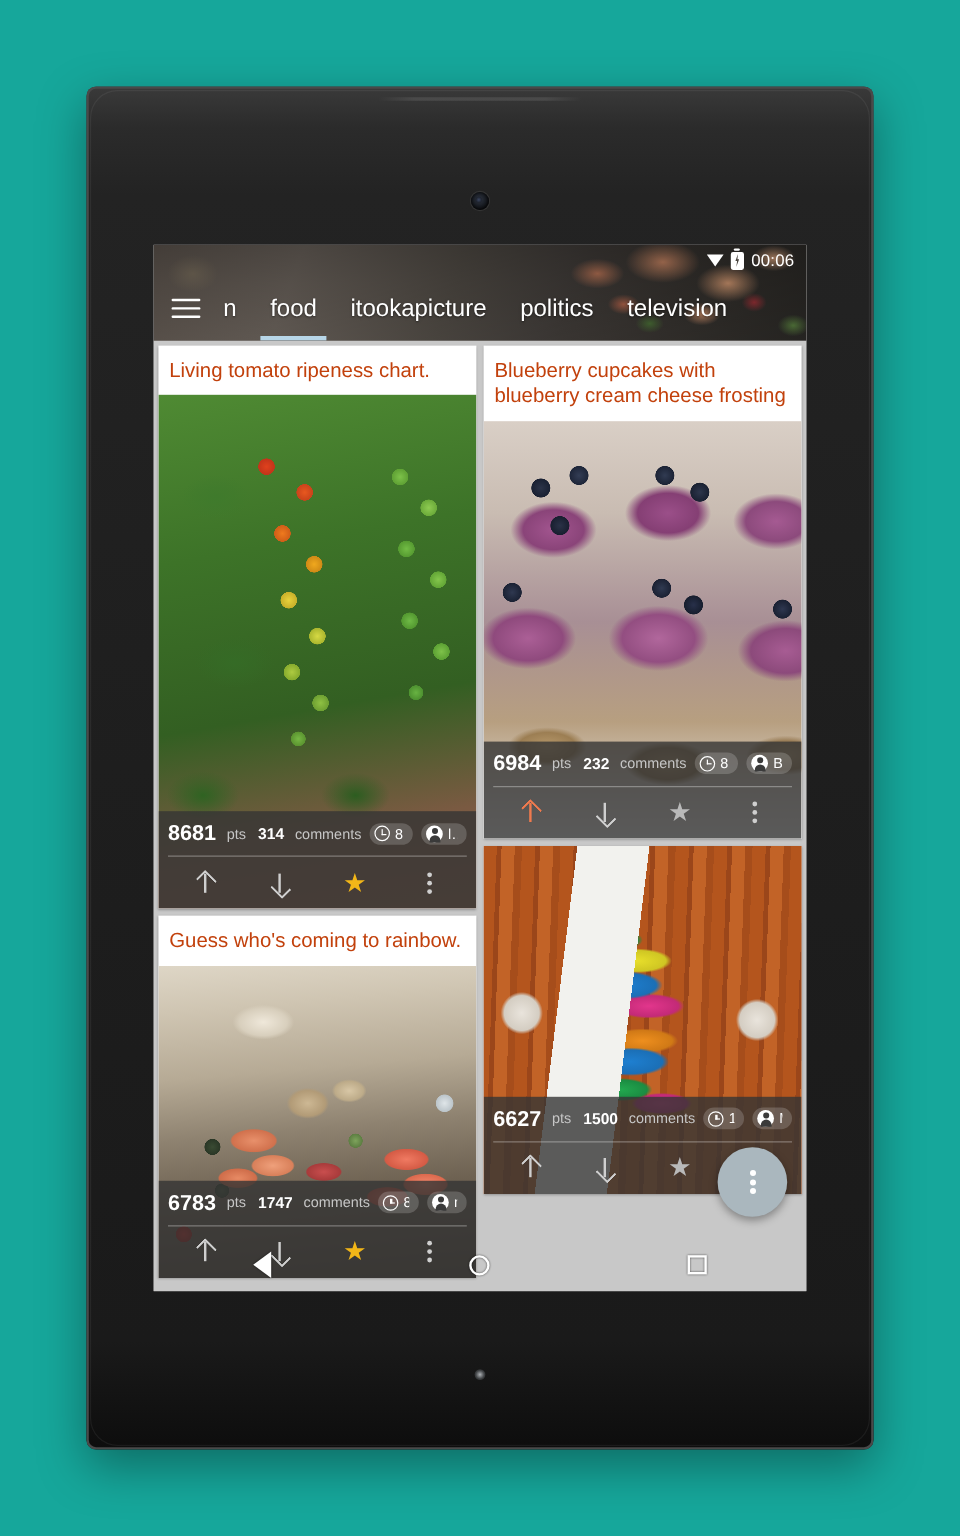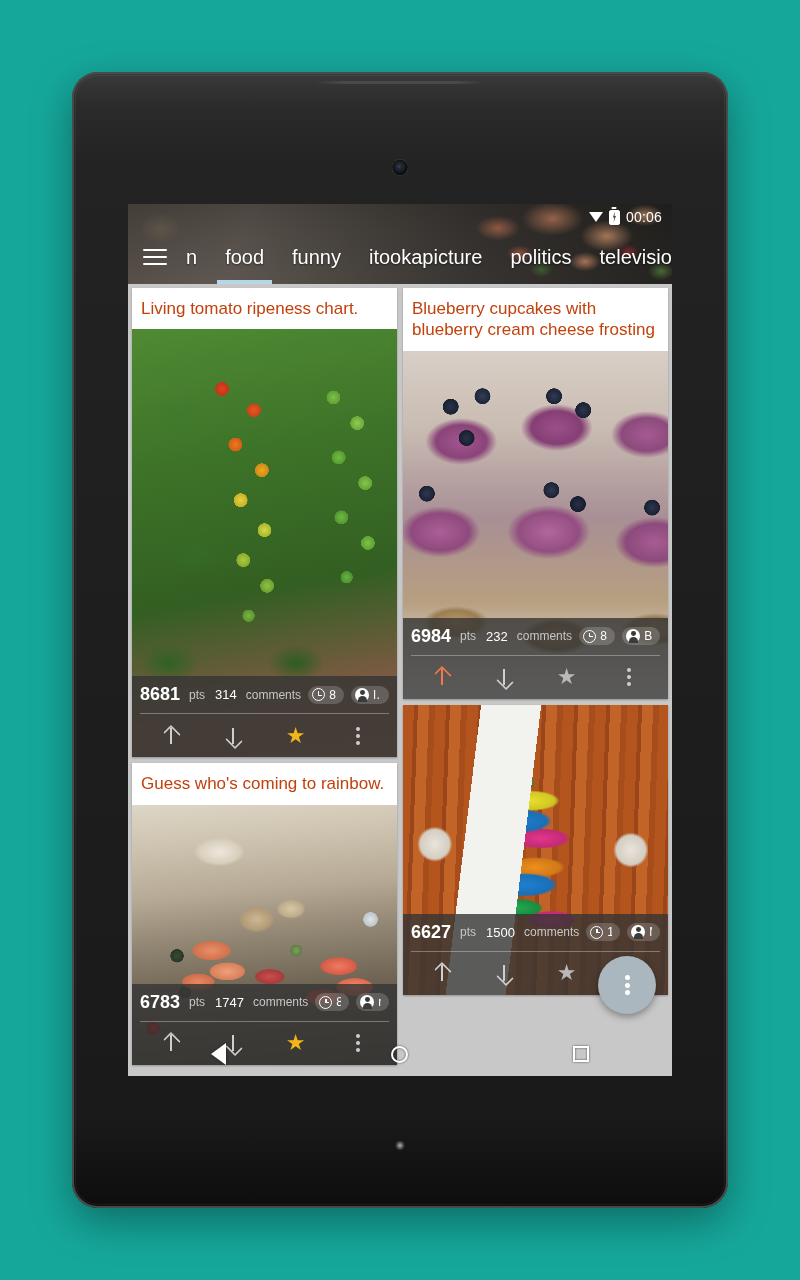--- a/index.html
+++ b/index.html
@@ -9,21 +9,21 @@
     font-family:"Liberation Sans", sans-serif;
     -webkit-font-smoothing:antialiased;
   }
 
   
   #device {
     position:absolute;
     left:72px; top:72px;
     width:656px; height:1136px;
     background:linear-gradient(180deg,#3a3a3a 0%,#2b2b2b 3%,#232323 8%,#1e1e1e 50%,#1a1a1a 92%,#0d0d0d 100%);
-    border-radius:26px;
+    border-radius:8px;
     box-shadow:0 0 0 2px #4a4a4a inset, 0 14px 40px rgba(0,0,0,.35);
   }
   #device:after{
     content:"";
     position:absolute; inset:3px;
     border-radius:23px;
     box-shadow:0 0 0 1px rgba(255,255,255,.06) inset;
     pointer-events:none;
   }
   #speaker-slit{
@@ -199,21 +199,21 @@
   }
   .meta-row{
     display:flex; align-items:center;
     gap:7px;
     white-space:nowrap;
     overflow:hidden;
     padding-bottom:8px;
   }
   .pts-num{ font-size:18px; font-weight:bold; color:#fff; }
   .pts-lbl{ font-size:12px; color:#c6c6c6; margin-left:2px; }
-  .cm-num{ font-size:13px; font-weight:normal; color:#fff; margin-left:3px;text-align:center;}
+  .cm-num{ font-size:13px; font-weight:bold; color:#fff; margin-left:3px;text-align:center;}
   .cm-lbl{ font-size:12px; color:#c6c6c6; margin-left:2px; }
   .chip{
     display:inline-flex; align-items:center; gap:4px;
     background:rgba(255,255,255,.18);
     border-radius:11px;
     padding:2px 8px 2px 4px;
     font-size:12px;
     color:#fff;
     max-width:78px;
     overflow:hidden;
@@ -415,23 +415,20 @@
           <span></span>
           <span></span>
         </div>
         <div class="tab">
             <span>n</span>
           </div>
         <div class="tab is-active">
             <span>food</span>
           </div>
         <div class="tab">
-            <span>funny</span>
-          </div>
-        <div class="tab">
             <span>itookapicture</span>
           </div>
         <div class="tab">
             <span>politics</span>
           </div>
         <div class="tab">
             <span>television</span>
           </div>
       </div>
     </div>

